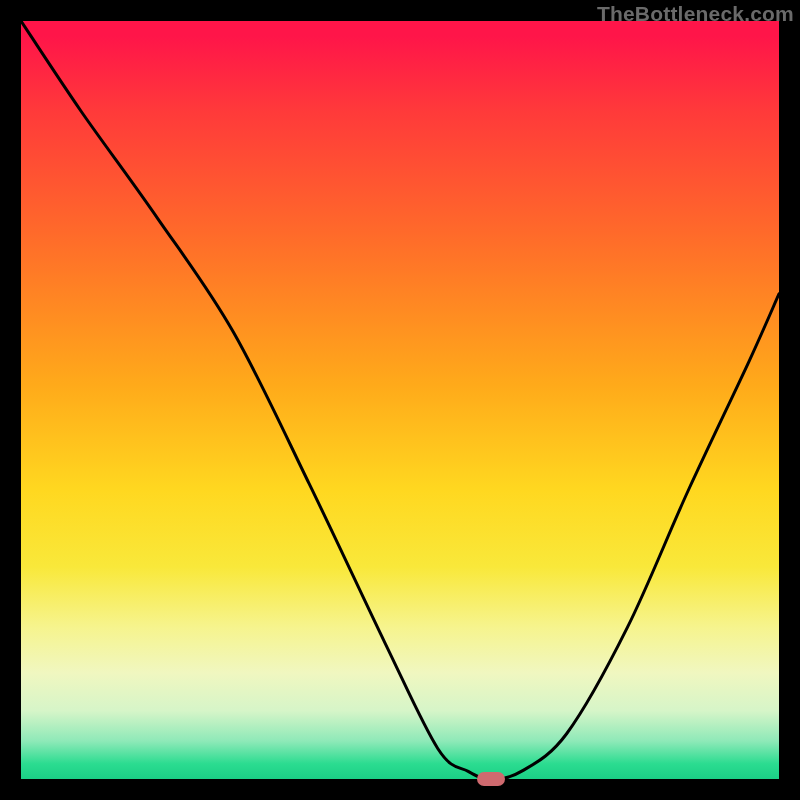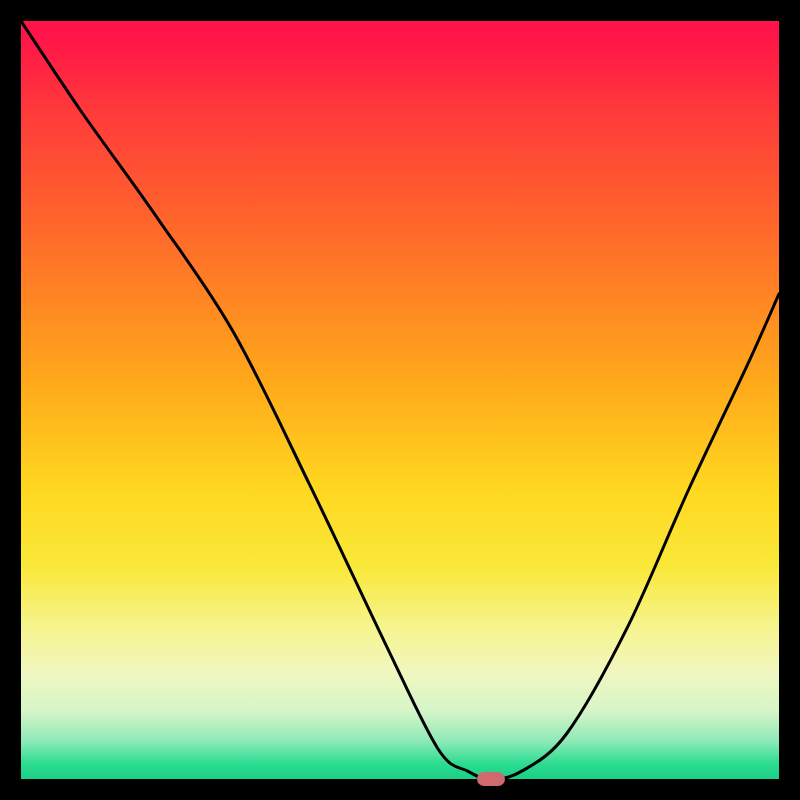--- a/index.html
+++ b/index.html
@@ -69,13 +69,14 @@
 </head>
 <body>
 
 <div class="frame">
   <div class="plot-area">
     <svg class="curve" viewBox="0 0 758 758" preserveAspectRatio="none">
       <path id="curve-path" d="M 0.0 0.0 C 10.1 15.2, 37.9 58.1, 60.6 91.0 C 83.4 123.8, 111.2 160.4, 136.4 197.1 C 161.7 233.7, 187.0 266.6, 212.2 310.8 C 237.5 355.0, 262.8 410.6, 288.0 462.4 C 313.3 514.2, 342.4 577.3, 363.8 621.6 C 385.3 665.8, 403.0 706.2, 416.9 727.7 C 430.8 749.2, 438.4 745.4, 447.2 750.4 C 456.1 755.5, 461.1 758.0, 470.0 758.0 C 478.8 758.0, 487.6 758.0, 500.3 750.4 C 512.9 742.8, 528.1 736.5, 545.8 712.5 C 563.4 688.5, 586.2 646.8, 606.4 606.4 C 626.6 566.0, 646.8 514.2, 667.0 470.0 C 687.3 425.7, 712.5 373.9, 727.7 341.1 C 742.8 308.3, 752.9 284.3, 758.0 272.9" fill="none" stroke="#000000" stroke-width="3" stroke-linejoin="round" stroke-linecap="round"></path>
     </svg>
     <div class="marker" id="marker" style="left: 469.96px; top: 758px; background: rgb(207, 106, 111);"></div>
   </div>
+  <div class="watermark">TheBottleneck.com</div>
 </div>
 
 </body></html>

